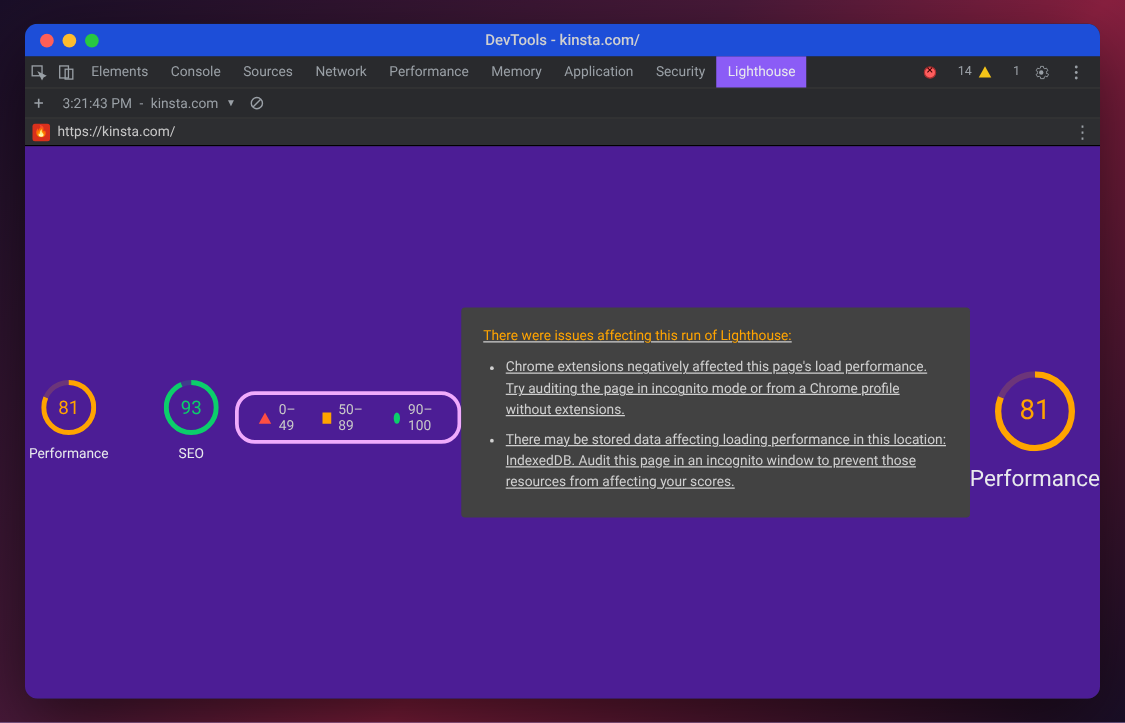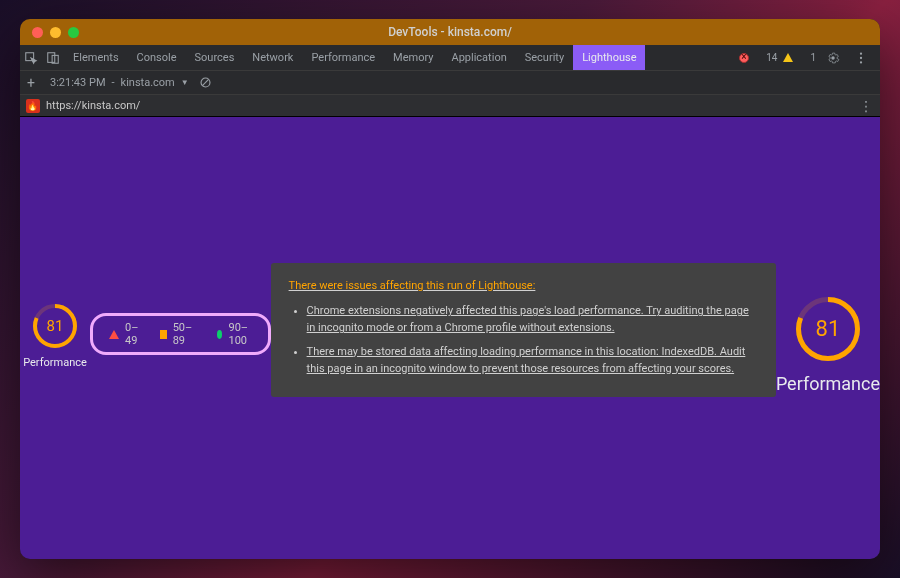--- a/index.html
+++ b/index.html
@@ -12,21 +12,21 @@
     width: 860px; height: 540px;
     background: #202124;
     border-radius: 10px;
     box-shadow: 0 20px 60px rgba(0,0,0,0.6);
     display: flex; flex-direction: column;
     overflow: hidden;
   }
   
   .titlebar {
     height: 26px; display: flex; align-items: center;
-    background: #a16207;
+    background: #1d4ed8;
     position: relative;
   }
   .traffic-lights { display: flex; gap: 7px; padding-left: 12px; }
   .tl { width: 11px; height: 11px; border-radius: 50%; }
   .tl.red { background: #ff5f57; }
   .tl.yellow { background: #febc2e; }
   .tl.green { background: #28c840; }
   .window-title {
     position: absolute; left: 0; right: 0; text-align: center;
     color: #d0d0d0; font-size: 12px; font-weight: 500;
@@ -215,20 +215,28 @@
 
     <div class="gauges" id="gauges">
         <div class="gauge">
           <div class="ring"><svg width="44" height="44">
     <circle cx="22" cy="22" r="20" stroke="rgba(255,164,0,0.18)" stroke-width="4" fill="none"></circle>
     <circle cx="22" cy="22" r="20" stroke="#ffa400" stroke-width="4" fill="none" stroke-dasharray="125.66370614359172" stroke-dashoffset="23.87610416728242" stroke-linecap="butt"></circle>
   </svg>
       <div class="ring-val c-orange">81</div></div>
     <div class="gauge-label">Performance</div>
         </div>
+        <div class="gauge">
+          <div class="ring"><svg width="44" height="44">
+    <circle cx="22" cy="22" r="20" stroke="rgba(12,206,107,0.18)" stroke-width="4" fill="none"></circle>
+    <circle cx="22" cy="22" r="20" stroke="#0cce6b" stroke-width="4" fill="none" stroke-dasharray="125.66370614359172" stroke-dashoffset="8.796459430051415" stroke-linecap="butt"></circle>
+  </svg>
+      <div class="ring-val c-green">93</div></div>
+    <div class="gauge-label">SEO</div>
+        </div>
       </div>
 
     <div class="legend" id="legend">
         <div class="leg-item">
           <div class="leg-tri"></div>
           <span>0–49</span>
         </div>
         <div class="leg-item">
           <div class="leg-sq"></div>
           <span>50–89</span>

